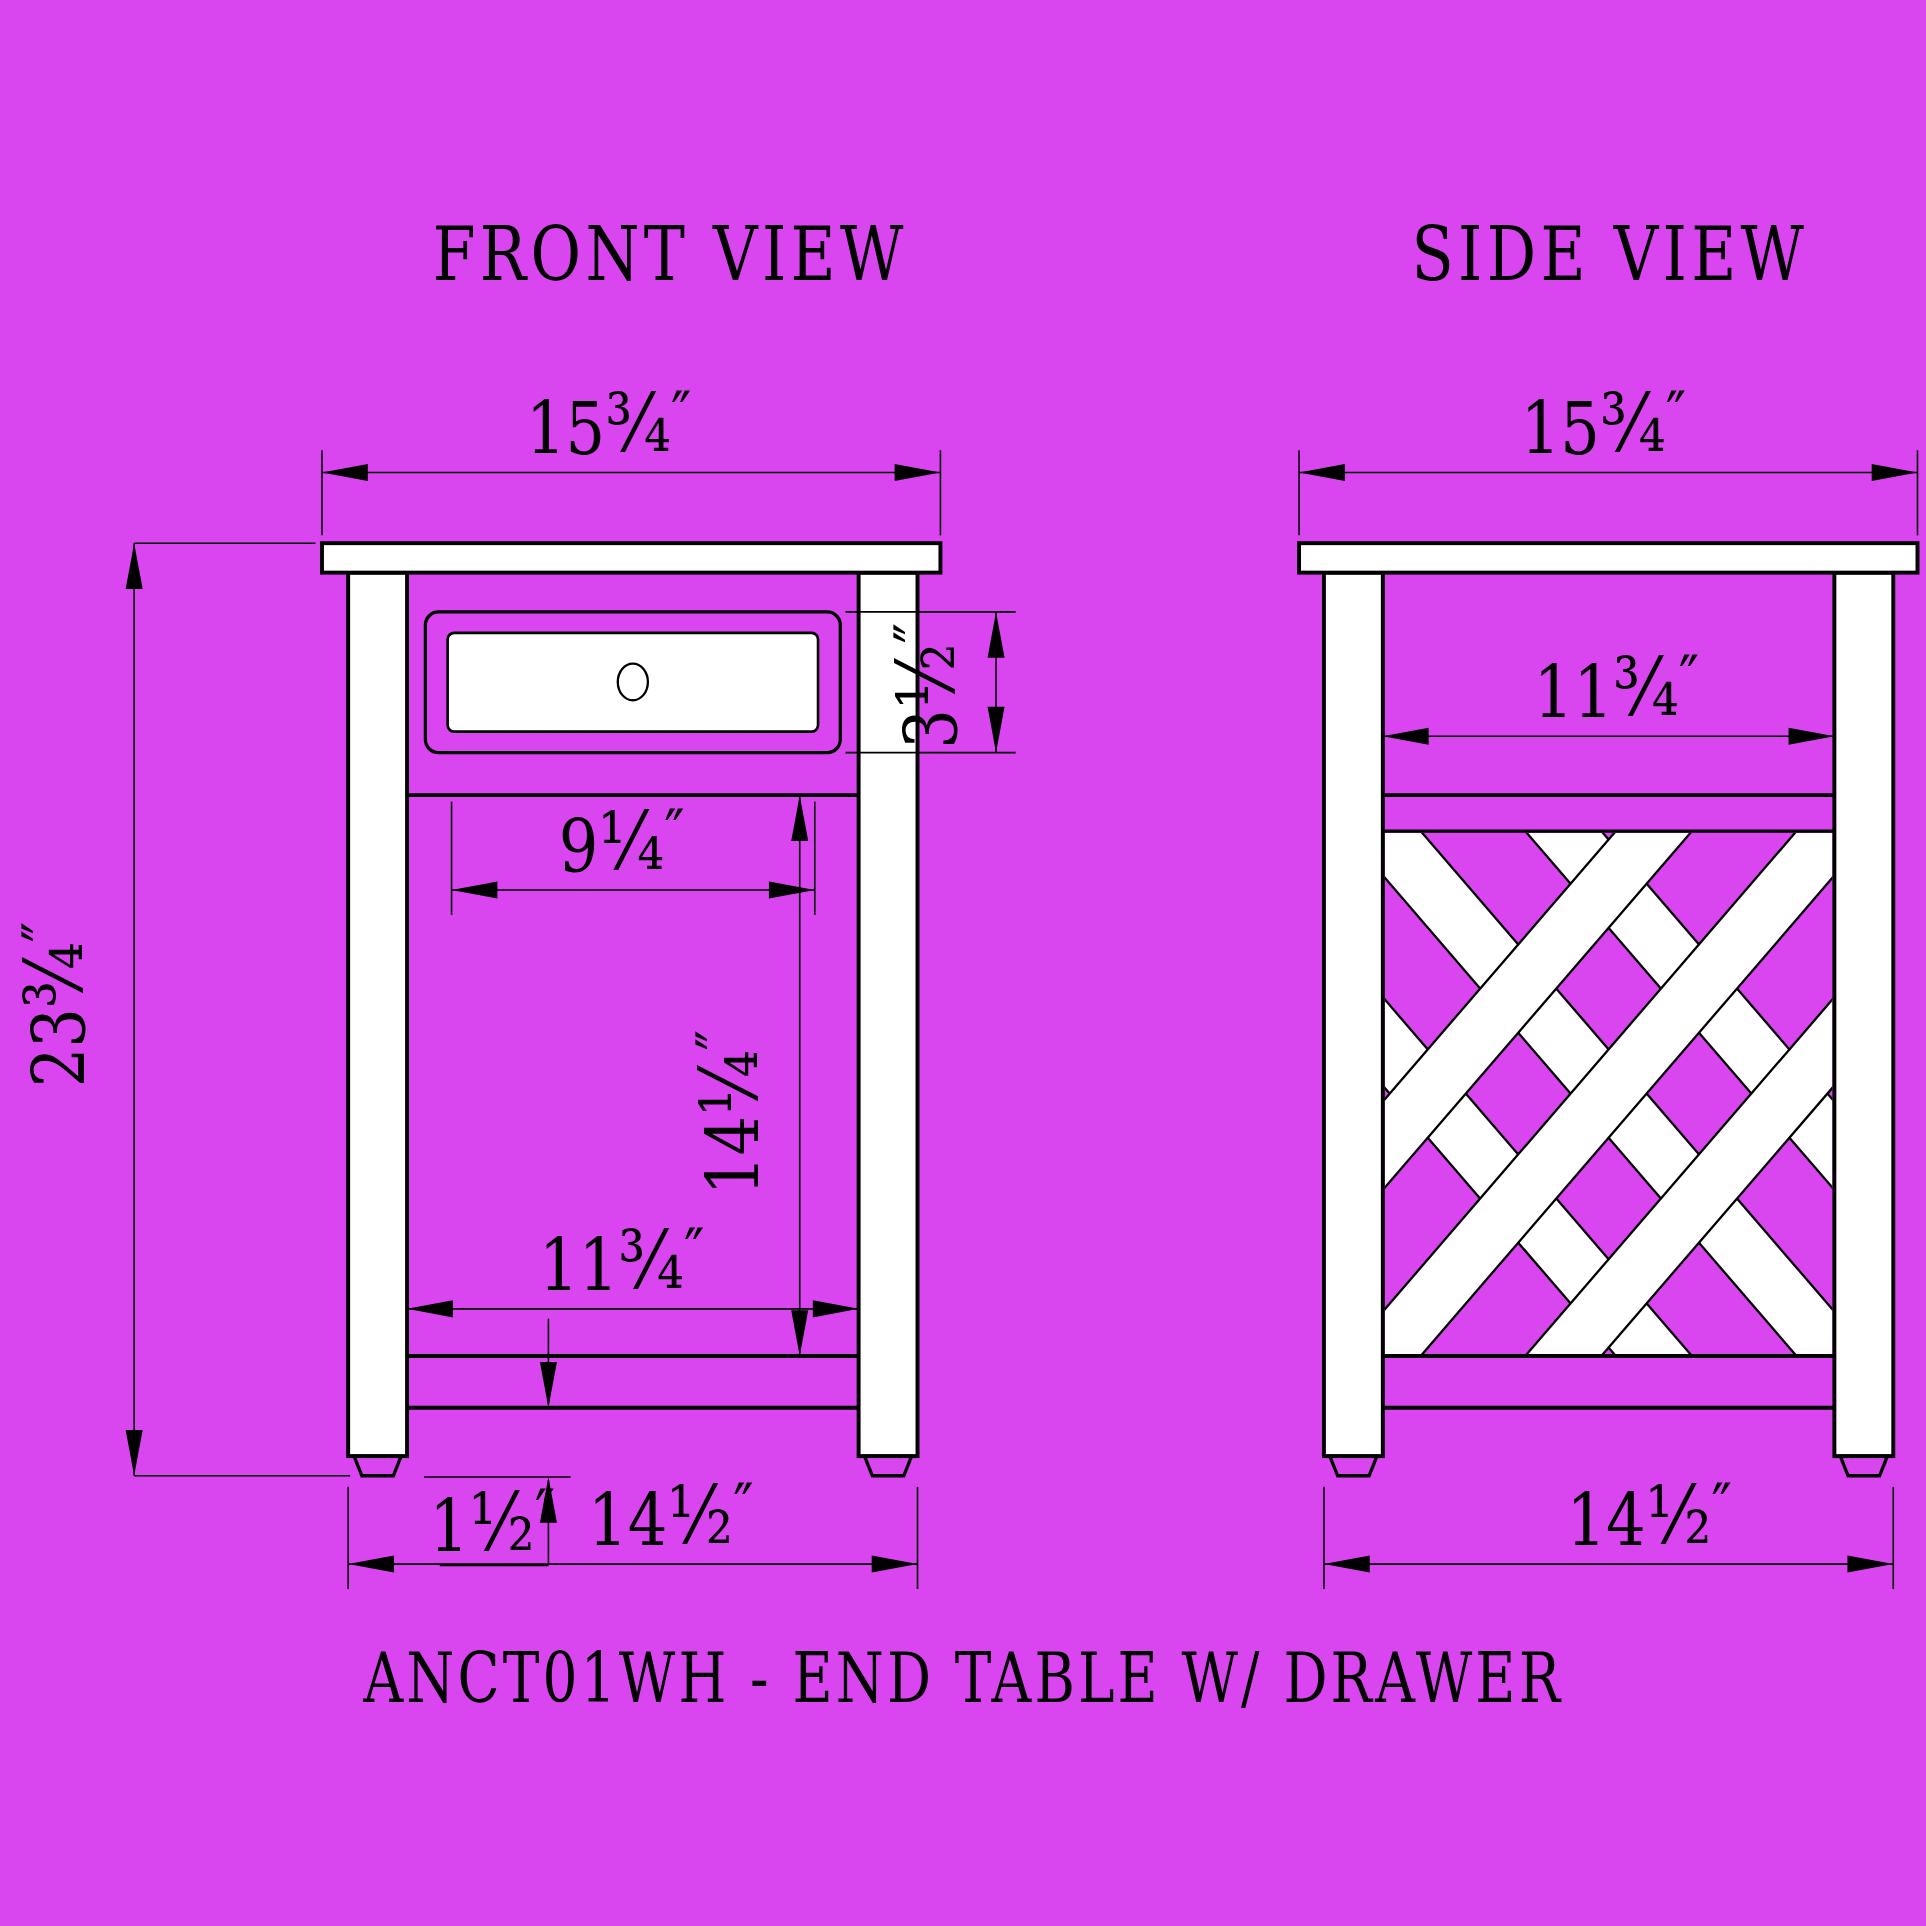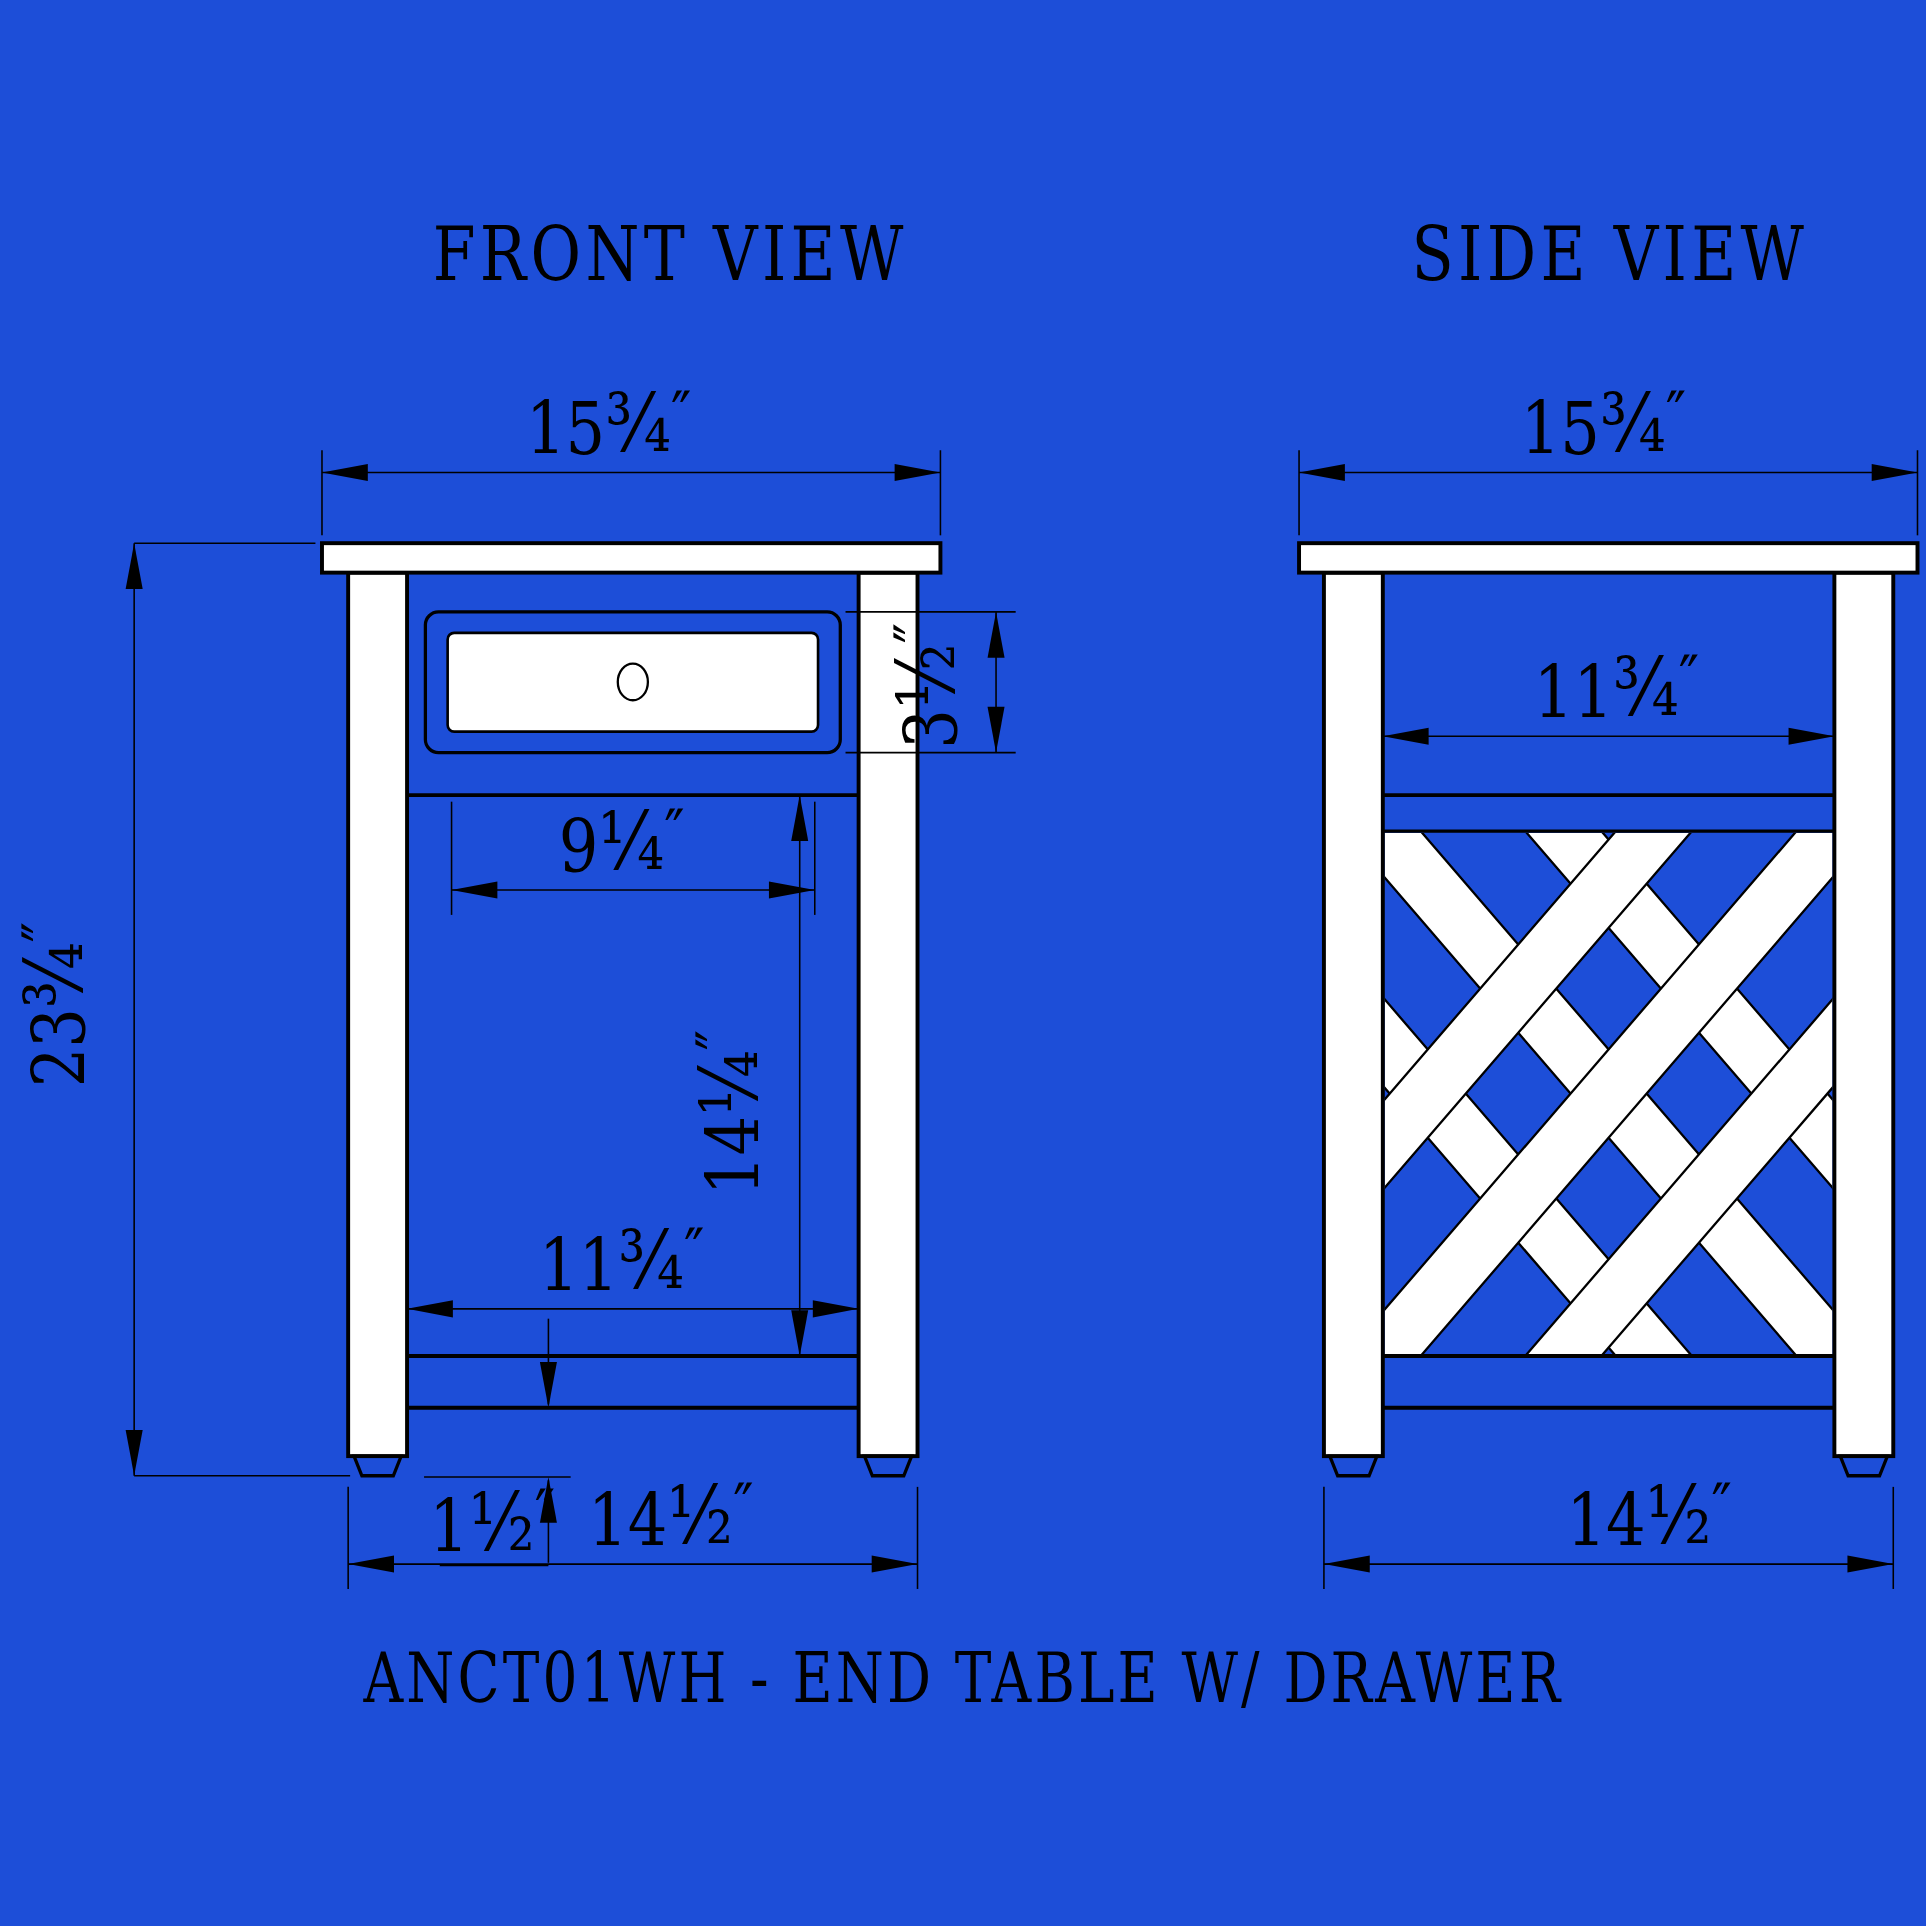--- a/index.html
+++ b/index.html
@@ -5,21 +5,21 @@
   html, body {
     margin: 0;
     padding: 0;
     background: #ffffff;
     font-family: "DejaVu Serif", "Liberation Serif", serif;
   }
   .drawing-wrap {
     width: 100vmin;
     height: 100vmin;
     margin: 0 auto;
-    background: #1d4ed8;
+    background: #d946ef;
   }
   svg { display: block; width: 100%; height: 100%; }
   .outline  { fill: #ffffff; stroke: #000000; stroke-width: 6; }
   .outline-thin { fill: #ffffff; stroke: #000000; stroke-width: 4; }
   .sline    { stroke: #000000; stroke-width: 6; fill: none; }
   .mline    { stroke: #000000; stroke-width: 5; fill: none; }
   .dim      { stroke: #000000; stroke-width: 2.4; fill: none; }
   .arrow    { fill: #000000; stroke: none; }
   .strip    { fill: #ffffff; stroke: #000000; stroke-width: 3.5; }
   .dimtext  { font-size: 112px; fill: #000000; text-anchor: middle; }

